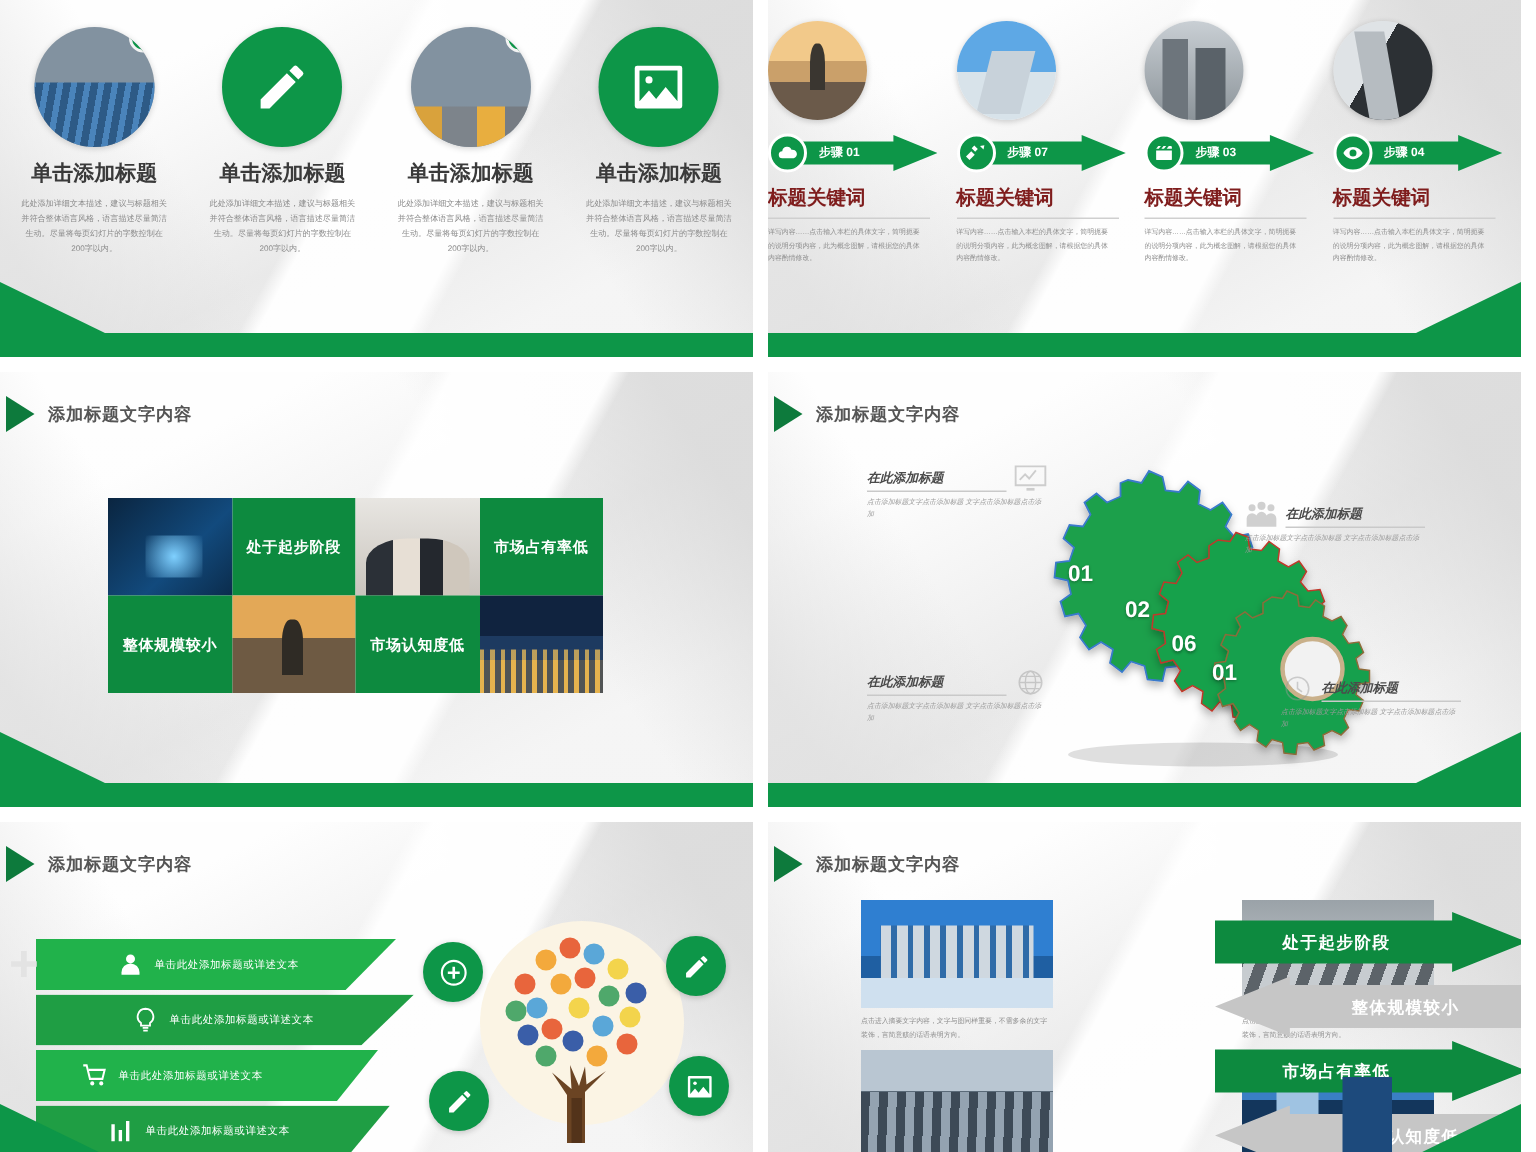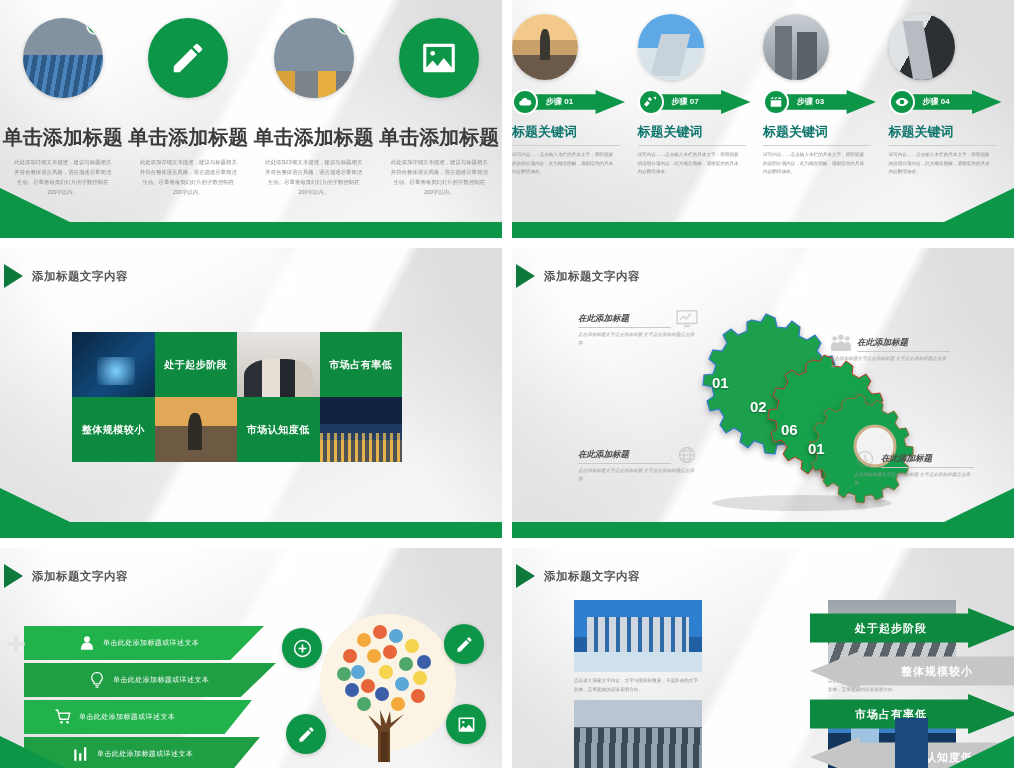--- a/index.html
+++ b/index.html
@@ -53,21 +53,21 @@
   .ph-solar:after{content:"";position:absolute;left:-10%;top:46%;width:120%;height:60%;
      background:repeating-linear-gradient(100deg,#2d5a86 0 5px,#4a84bb 5px 9px);}
   .ph-street{background:linear-gradient(#9ea6ad 0 55%,#6c737a 55% 100%);}
   .ph-street:after{content:"";position:absolute;left:0;bottom:0;width:100%;height:34%;
      background:linear-gradient(90deg,#d9a23c 0 26%,#7d848b 26% 55%,#e8ae3f 55% 78%,#767c83 78% 100%);}
   .badge { position:absolute; right:-2px; top:-2px; width:19px;height:19px;border-radius:50%;
      background:#0d9648; color:#fff; font-size:10px; font-weight:bold;
      display:flex;align-items:center;justify-content:center;
      border:2px solid #f3f3f3; z-index:4;}
   .circ svg { width:38px;height:38px;fill:#fff; }
-  .s1title { margin-top:26px; font-size:20px; font-weight:bold; color:#3a3a3a; }
+  .s1title { margin-top:9px; font-size:14px; font-weight:bold; color:#3a3a3a; }
   .s1body { margin-top:6px; width:100px; font-size:5.4px; line-height:1.85;
             color:#8b8b8b; text-align:center; }
 
   
   .s2wrap { position:absolute; left:0; right:0; top:14px; display:flex; }
   .s2col { flex:1; display:flex; flex-direction:column; align-items:flex-start; }
   .s2circ { width:66px;height:66px;border-radius:50%; overflow:hidden;
             box-shadow:0 1px 4px rgba(0,0,0,.2); position:relative;}
   .p1{background:linear-gradient(#f2c98a 0 40%,#caa06a 40% 62%,#6b5a4a 62% 100%);}
   .p1:after{content:"";position:absolute;left:42%;top:22%;width:16%;height:48%;background:#3a3630;border-radius:40% 40% 0 0;}
@@ -80,21 +80,21 @@
   .p4:after{content:"";position:absolute;left:30%;top:10%;width:30%;height:90%;background:#b6bcc1;transform:skewX(10deg);}
 
   .arrowrow { position:relative; margin-top:7px; width:118px; height:30px; }
   .arrowshape { position:absolute; left:8px; top:3px; width:105px; height:24px;
       background:#0d9648;
       clip-path: polygon(0 18%,72% 18%,72% 0,100% 50%,72% 100%,72% 82%,0 82%); }
   .arrowbadge { position:absolute; left:0; top:2px; width:26px;height:26px;border-radius:50%;
       background:#0d9648; border:2px solid #fff; display:flex;align-items:center;justify-content:center; z-index:3;}
   .arrowbadge svg{width:14px;height:14px;fill:#fff;}
   .arrowlabel { position:absolute; left:34px; top:9px; font-size:8px; color:#fff; font-weight:bold; z-index:3;}
-  .s2title { margin-top:6px; font-size:13px; font-weight:bold; color:#0f766e;}
+  .s2title { margin-top:6px; font-size:13px; font-weight:bold; color:#7f1d1d;}
   .s2rule { margin-top:4px; width:108px; height:1px; background:#cfcfcf;}
   .s2body { margin-top:5px; width:104px; font-size:4.6px; line-height:1.9; color:#8e8e8e;}
 
   
   .mosaic { position:absolute; left:72px; top:84px; width:330px; height:130px;
             display:grid; grid-template-columns:repeat(4,1fr); grid-template-rows:1fr 1fr; }
   .mcell { display:flex;align-items:center;justify-content:center; position:relative; overflow:hidden;}
   .mgreen { background:#0d8a3f; color:#fff; font-size:10px; font-weight:bold; letter-spacing:.5px;}
   .mi1 { background:linear-gradient(135deg,#0a2540,#124a7d 60%,#0b2c4c); }
   .mi1:after{content:"";position:absolute;left:30%;top:38%;width:46%;height:44%;

